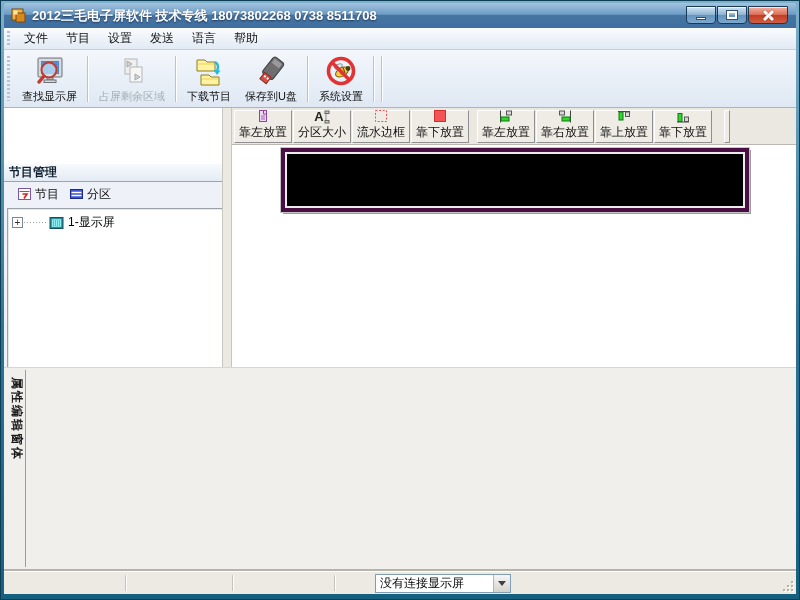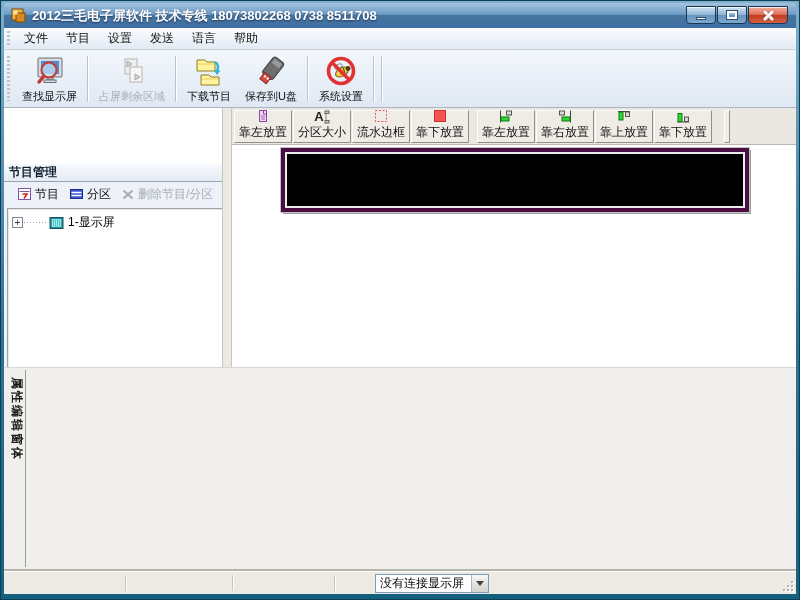--- a/index.html
+++ b/index.html
@@ -87,21 +87,21 @@
     border-top:1px solid #d8d6d0; border-bottom:1px solid #b6b3ac; }
   .side-strip { position:absolute; left:2px; top:2px; bottom:2px; width:20px; border-right:1px solid #9c9c9c; }
   .v-label { position:absolute; left:19px; top:7px; transform:rotate(90deg); transform-origin:0 0;
     font-size:12px; font-weight:bold; color:#1a1a1a; white-space:nowrap; letter-spacing:2px; }
 
   
   .statusbar { position:absolute; left:4px; top:571px; width:792px; height:23px; background:#edeae3;
     border-top:1px solid #fff; box-shadow:0 -1px 0 #b6b3ac; }
   .sb-sep { position:absolute; top:3px; bottom:3px; width:2px;
     background:linear-gradient(90deg,#c6c3bb 50%,#ffffff 50%); }
-  .combo { position:absolute; left:371px; top:2px; width:114px; height:19px; background:#fff;
+  .combo { position:absolute; left:371px; top:2px; width:136px; height:19px; background:#fff;
     border:1px solid #7f9db9; display:flex; align-items:center; }
   .combo-value { flex:1; font-size:12px; padding-left:4px; color:#000; white-space:nowrap; overflow:hidden; }
   .combo-btn { width:17px; height:100%; border-left:1px solid #a9b8c8;
     background:linear-gradient(180deg,#f6f6f6,#d6d3cc); display:flex; align-items:center; justify-content:center; }
   .combo-arrow { width:0; height:0; border-left:4px solid transparent; border-right:4px solid transparent;
     border-top:5px solid #404040; }
   .sizegrip { position:absolute; right:2px; bottom:2px; width:13px; height:13px; }
   .sizegrip i { position:absolute; width:2px; height:2px; background:#b5b2aa; box-shadow:1px 1px 0 #fff; }
 </style>
 </head>
@@ -237,26 +237,20 @@
           </svg>
           <span>节目</span>
         </button>
         <button class="pt-btn">
           <svg width="15" height="14" viewBox="0 0 15 14">
             <rect x="1.5" y="2.5" width="12" height="9" fill="#3a55d8" stroke="#1a2a88"></rect>
             <path d="M2.5 5.5 h10 M2.5 8.5 h10" stroke="#fff" stroke-width="1.6"></path>
           </svg>
           <span>分区</span>
         </button>
-        <button class="pt-btn disabled">
-          <svg width="14" height="13" viewBox="0 0 14 13">
-            <path d="M2.5 2.5 l9 8 M11.5 2.5 l-9 8" stroke="#a7adb5" stroke-width="2.2"></path>
-          </svg>
-          <span>删除节目/分区</span>
-        </button>
       </div>
       <div class="tree-box">
         <div class="tree-row">
           <span class="expander">+</span>
           <span class="tree-dots"></span>
           <span class="node-icon">
             <svg width="15" height="14" viewBox="0 0 15 14">
               <rect x="1" y="1.5" width="13" height="11" fill="#2a8a9a" stroke="#14505e"></rect>
               <rect x="2.8" y="3.2" width="9.4" height="7.6" fill="#8ff0f0"></rect>
               <path d="M4 5 h7 M4 7 h7 M4 9 h7" stroke="#2a8a9a" stroke-width="1" stroke-dasharray="1 1"></path>

